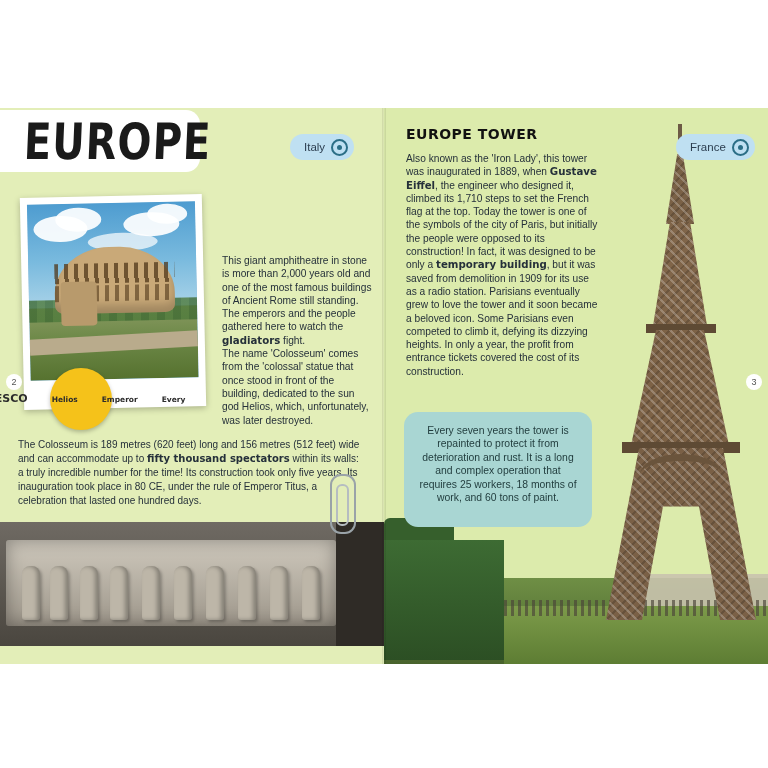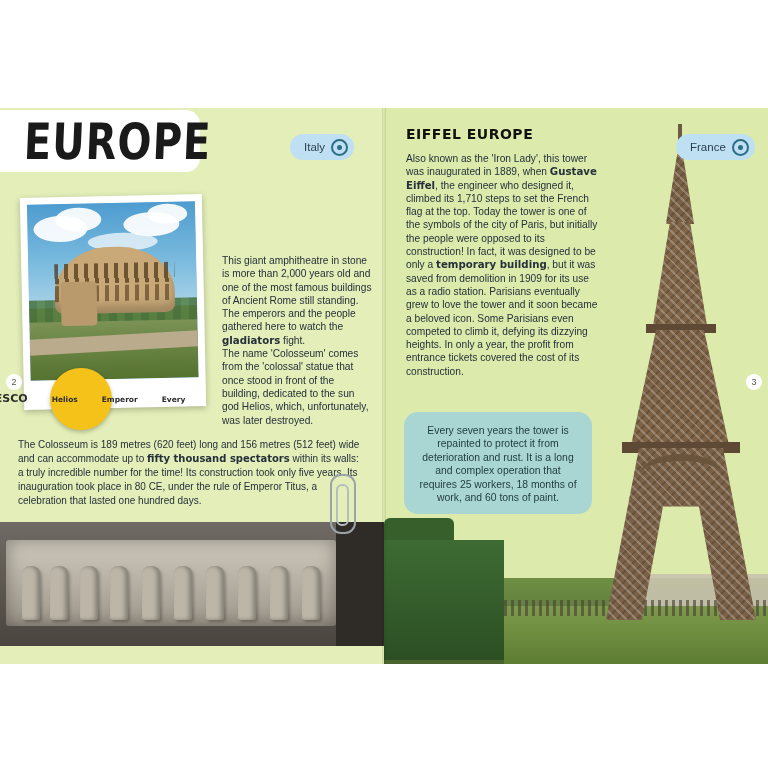--- a/index.html
+++ b/index.html
@@ -89,21 +89,21 @@
   .t-mid{position:absolute;left:24px;top:206px;width:100px;height:120px;background:#7d6246;clip-path:polygon(26% 0,74% 0,100% 100%,0 100%);}
   .t-legs{position:absolute;left:0px;top:324px;width:150px;height:172px;background:#7a6046;clip-path:polygon(22% 0,78% 0,100% 100%,76% 100%,62% 34%,38% 34%,24% 100%,0 100%);}
   .t-plat1{position:absolute;left:40px;top:200px;width:70px;height:9px;background:#5e4a34;}
   .t-plat2{position:absolute;left:16px;top:318px;width:118px;height:11px;background:#5e4a34;}
   .t-arch{position:absolute;left:34px;top:330px;width:82px;height:34px;border-top:7px solid #6a543c;border-radius:50% 50% 0 0;}
   .lattice{position:absolute;inset:0;background:
      repeating-linear-gradient(45deg, rgba(255,255,255,.22) 0 2px, rgba(0,0,0,0) 2px 7px),
      repeating-linear-gradient(-45deg, rgba(0,0,0,.16) 0 2px, rgba(0,0,0,0) 2px 7px);}
 
   
-  .callout{position:absolute;left:404px;top:412px;width:188px;height:102px;background:#a9d6d3;border-radius:14px;padding:12px 12px;box-sizing:border-box;}
+  .callout{position:absolute;left:404px;top:412px;width:188px;height:115px;background:#a9d6d3;border-radius:14px;padding:12px 12px;box-sizing:border-box;}
   .callout .txt{font-size:10.4px;line-height:13.4px;color:#1f3a3b;text-align:center;}
 
   
   .pageno{position:absolute;width:16px;height:16px;border-radius:50%;background:#ffffff;display:flex;align-items:center;justify-content:center;font-size:9px;color:#555;}
   #pageno-left{left:6px;top:374px;}
   #pageno-right{left:746px;top:374px;}
 </style>
 </head>
 <body>
 
@@ -183,21 +183,21 @@
             <div class="lattice"></div>
           </div>
         <div class="t-plat2"></div>
         <div class="t-legs">
             <div class="lattice"></div>
           </div>
         <div class="t-arch"></div>
       </div>
     </div>
 
-    <div class="h-col" id="eiffel-heading" style="top:18px;">EIFFEL EUROPE</div>
+    <div class="h-col" id="eiffel-heading" style="top:18px;">EUROPE TOWER</div>
     <div class="body-col" id="eiffel-body" style="top:44px;">Also known as the 'Iron Lady', this tower was inaugurated in 1889, when <b>Gustave Eiffel</b>, the engineer who designed it, climbed its 1,710 steps to set the French flag at the top. Today the tower is one of the symbols of the city of Paris, but initially the people were opposed to its construction! In fact, it was designed to be only a <b>temporary building</b>, but it was saved from demolition in 1909 for its use as a radio station. Parisians eventually grew to love the tower and it soon became a beloved icon. Some Parisians even competed to climb it, defying its dizzying heights. In only a year, the profit from entrance tickets covered the cost of its construction.</div>
 
     <div class="callout" style="top:304px;">
       <div class="txt">Every seven years the tower is repainted to protect it from deterioration and rust. It is a long and complex operation that requires 25 workers, 18 months of work, and 60 tons of paint.</div>
     </div>
 
     <div class="gutter"></div>
 
     <div class="pageno" id="pageno-left" style="top:266px;left:6px;">2</div>
     <div class="pageno" id="pageno-right" style="top:266px;left:746px;">3</div>

